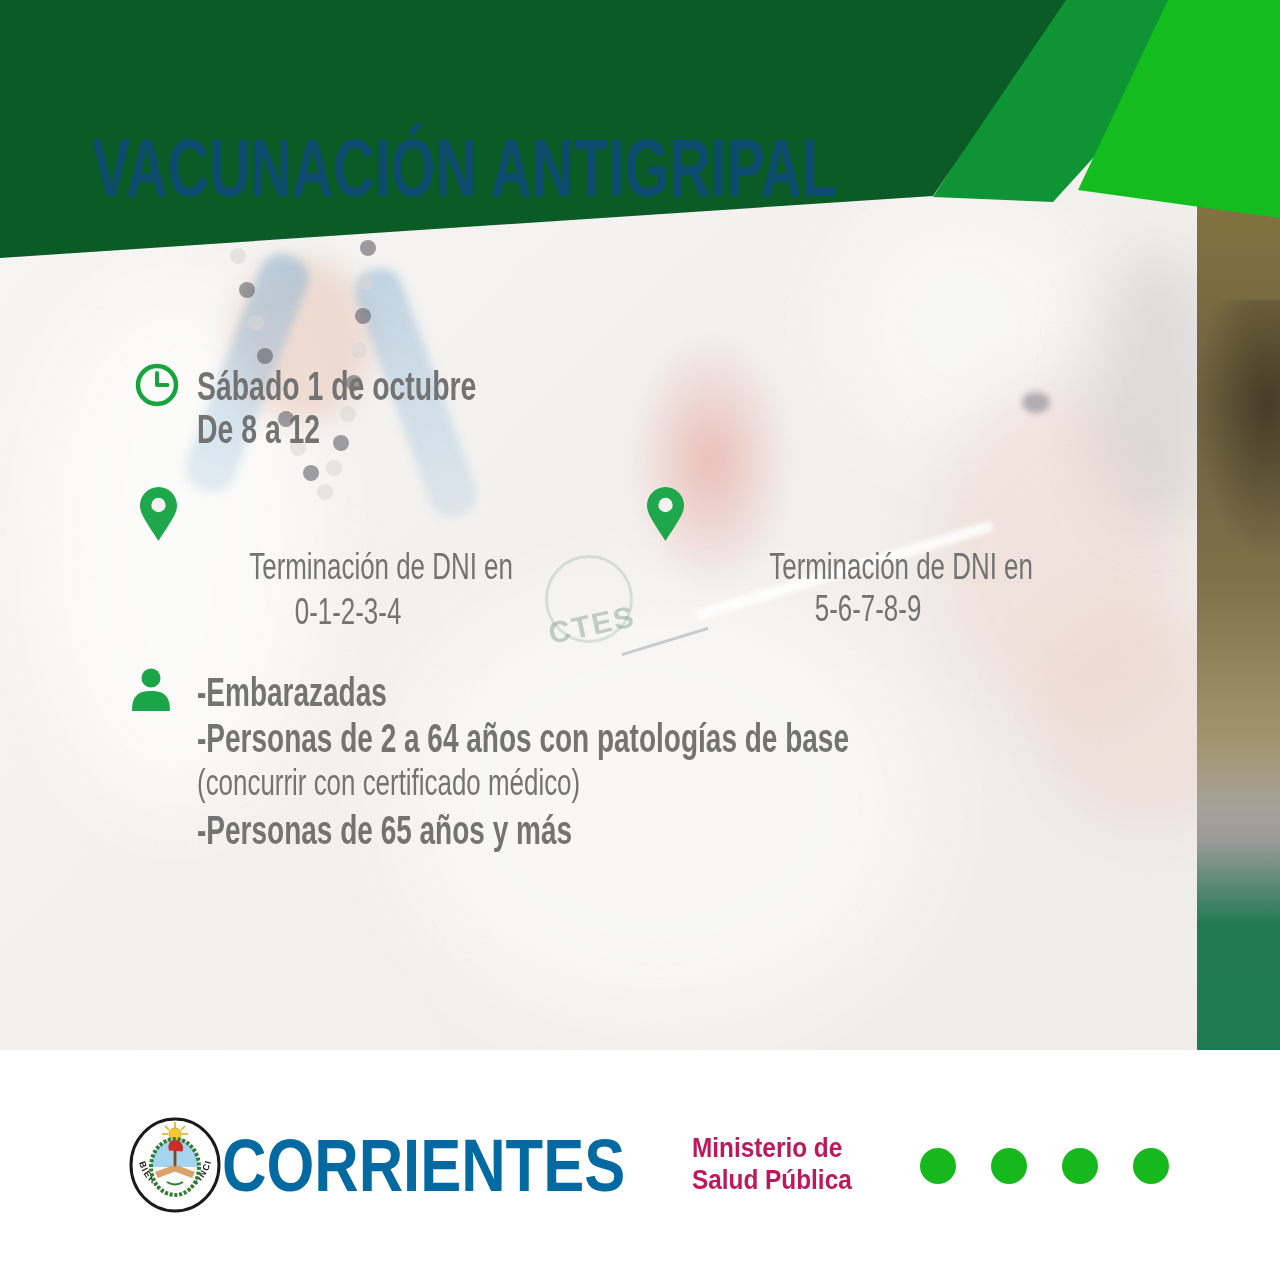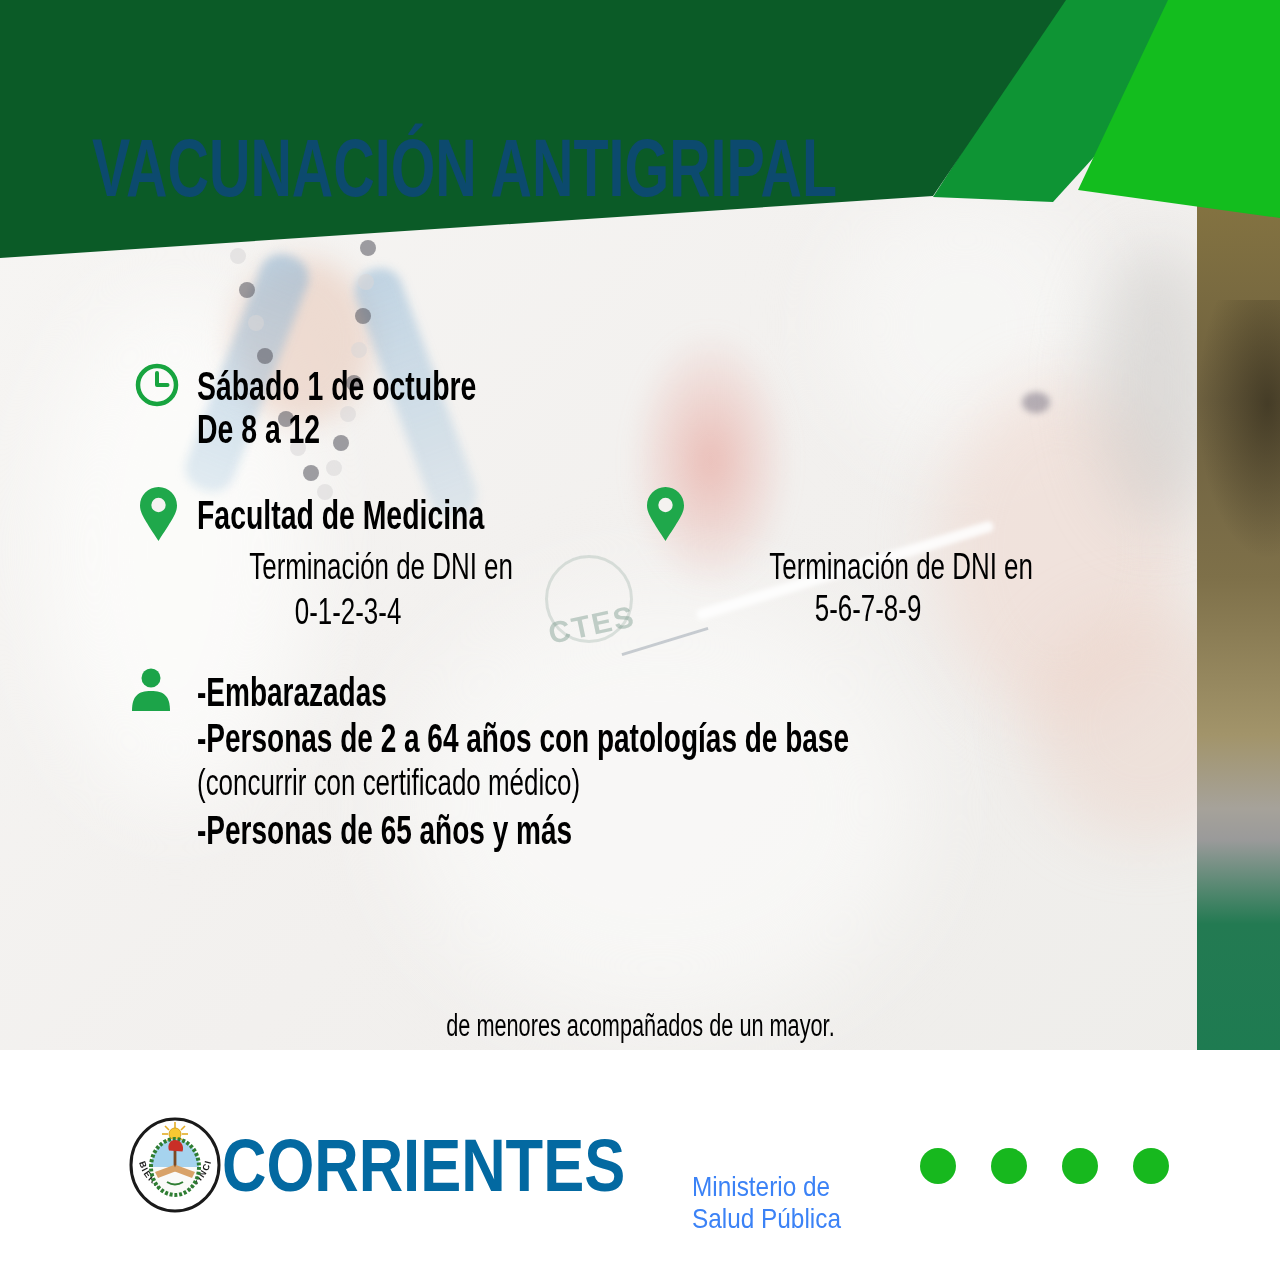--- a/index.html
+++ b/index.html
@@ -29,34 +29,34 @@
   .beads{position:absolute;left:0;top:0;opacity:.55;}
   
   .strip{position:absolute;left:1197px;top:0;width:83px;height:1050px;z-index:2;
     background:linear-gradient(#8a7946 0%,#857441 18%,#6e6140 38%,#7e7049 55%,#a2946a 70%,#a6a29a 77%,#9a9a9a 80%,#237a52 88%,#1e7b51 100%);}
   .strip-shadow{position:absolute;left:0;top:300px;width:83px;height:260px;background:radial-gradient(ellipse at 85% 40%,rgba(35,30,18,.55),rgba(35,30,18,0) 70%);}
   
   .banner-svg{position:absolute;left:0;top:0;z-index:3;}
   .title{position:absolute;left:92px;top:66px;z-index:4;color:#0c4a6e;
     font-size:82px;font-weight:bold;line-height:94px;white-space:nowrap;}
   
-  .line{position:absolute;z-index:4;color:#000000;white-space:nowrap;}
+  .line{position:absolute;z-index:4;color:#737373;white-space:nowrap;}
   .b{font-weight:bold;}
   .ctr{text-align:center;}
   .scale{display:inline-block;transform:scaleX(var(--s));transform-origin:left center;white-space:nowrap;}
   .ctr .scale{transform-origin:center center;}
   .title .scale{transform-origin:left center;}
   .fs40{font-size:40px;line-height:44px;}
   .fs36{font-size:36px;line-height:40px;}
   .fs31{font-size:31px;line-height:34px;}
   .icon{position:absolute;z-index:4;}
   
   .footer{position:absolute;left:0;top:1050px;width:1280px;height:230px;background:#ffffff;z-index:5;}
   .brand{position:absolute;left:222px;top:1127px;z-index:6;font-size:75px;line-height:76px;font-weight:bold;color:#0369a1;white-space:nowrap;}
-  .ministry{position:absolute;left:692px;z-index:6;font-size:28px;line-height:32px;font-weight:normal;color:#3b82f6;white-space:nowrap;margin-top:39px;}
+  .ministry{position:absolute;left:692px;z-index:6;font-size:28px;line-height:32px;font-weight:bold;color:#be185d;white-space:nowrap;}
   .dot{position:absolute;width:36px;height:36px;border-radius:50%;background:#17b81e;top:1148px;z-index:6;}
   .logo{position:absolute;left:127px;top:1116px;z-index:6;}
 </style>
 </head>
 <body>
 
 <div class="poster">
 
   <div class="photo">
     <div class="blob coat1"></div>
@@ -112,41 +112,39 @@
     <circle cx="23" cy="23" r="19" fill="none" stroke="#17a43f" stroke-width="4.5"></circle>
     <path d="M23,11 L23,23 L33.5,23" fill="none" stroke="#17a43f" stroke-width="4" stroke-linecap="round" stroke-linejoin="round"></path>
   </svg>
   <div class="line b fs40" style="left:197px;top:364px"><span class="scale" style="--s:.71">Sábado 1 de octubre</span></div>
   <div class="line b fs40" style="left:197px;top:407px"><span class="scale" style="--s:.71">De 8 a 12</span></div>
 
   <svg class="icon" style="left:140px;top:487px" width="37" height="54" viewBox="0 0 37 54">
     <path d="M18.5,0 C8,0 0,8.3 0,18.6 C0,26 4.5,32.5 18.5,54 C32.5,32.5 37,26 37,18.6 C37,8.3 29,0 18.5,0 Z" fill="#1fa84b"></path>
     <circle cx="18.5" cy="18" r="7.2" fill="#f4f2f0"></circle>
   </svg>
-  <div class="line b fs40" style="left:197px;top:493px"><span class="scale" style="--s:.71">Facultad de Medicina</span></div>
   <div class="line fs36 ctr" style="left:198px;top:547px;width:300px"><span class="scale" style="--s:.72">Terminación de DNI en</span></div>
   <div class="line fs36 ctr" style="left:198px;top:592px;width:300px"><span class="scale" style="--s:.72">0-1-2-3-4</span></div>
 
   <svg class="icon" style="left:647px;top:487px" width="37" height="54" viewBox="0 0 37 54">
     <path d="M18.5,0 C8,0 0,8.3 0,18.6 C0,26 4.5,32.5 18.5,54 C32.5,32.5 37,26 37,18.6 C37,8.3 29,0 18.5,0 Z" fill="#1fa84b"></path>
     <circle cx="18.5" cy="18" r="7.2" fill="#f4f2f0"></circle>
   </svg>
   <div class="line fs36 ctr" style="left:718px;top:547px;width:300px"><span class="scale" style="--s:.72">Terminación de DNI en</span></div>
   <div class="line fs36 ctr" style="left:718px;top:589px;width:300px"><span class="scale" style="--s:.72">5-6-7-8-9</span></div>
 
   <svg class="icon" style="left:130px;top:667px" width="42" height="46" viewBox="0 0 42 46">
     <circle cx="21" cy="11" r="9.5" fill="#1ca449"></circle>
     <path d="M2,44 C2,29 8,24 21,24 C34,24 40,29 40,44 Z" fill="#1ca449"></path>
   </svg>
   <div class="line b fs40" style="left:197px;top:670px"><span class="scale" style="--s:.70">-Embarazadas</span></div>
   <div class="line b fs40" style="left:197px;top:716px"><span class="scale" style="--s:.70">-Personas de 2 a 64 años con patologías de base</span></div>
   <div class="line fs36" style="left:197px;top:763px"><span class="scale" style="--s:.72">(concurrir con certificado médico)</span></div>
   <div class="line b fs40" style="left:197px;top:808px"><span class="scale" style="--s:.70">-Personas de 65 años y más</span></div>
 
-  <div class="line fs31 ctr" style="left:320px;top:1009px;width:640px"><span class="scale" style="--s:.70">de menores acompañados de un mayor.</span></div>
 
   <div class="footer"></div>
 
   <svg class="logo" width="96" height="98" viewBox="0 0 96 98">
     <ellipse cx="48" cy="49" rx="44" ry="46" fill="#ffffff" stroke="#1a1a1a" stroke-width="3"></ellipse>
     <defs>
         <path id="lowerArc" d="M 12,46 A 37,39 0 0 0 84,46"></path>
       </defs>
     <text font-size="9" font-weight="bold" fill="#1a1a1a" letter-spacing="1.4" font-family="Liberation Sans, sans-serif">
       <textPath href="#lowerArc" startOffset="50%" text-anchor="middle">GOBIERNO PROVINCIAL</textPath>

